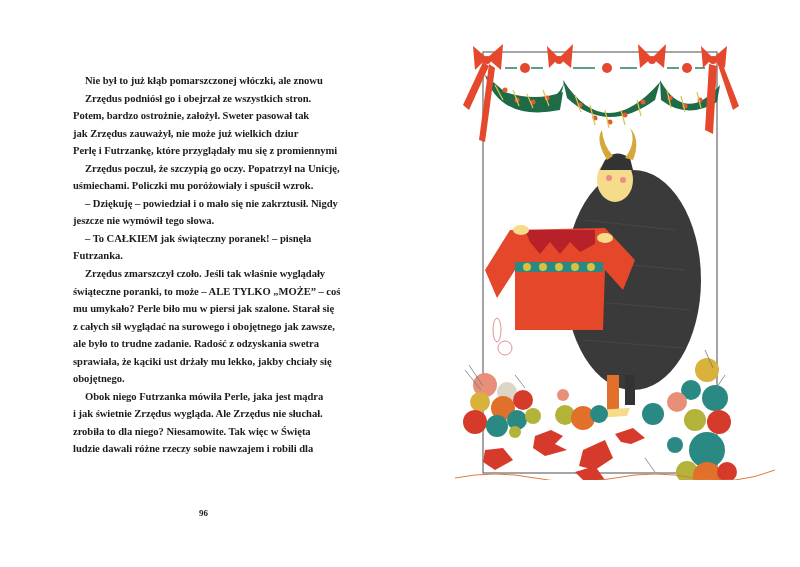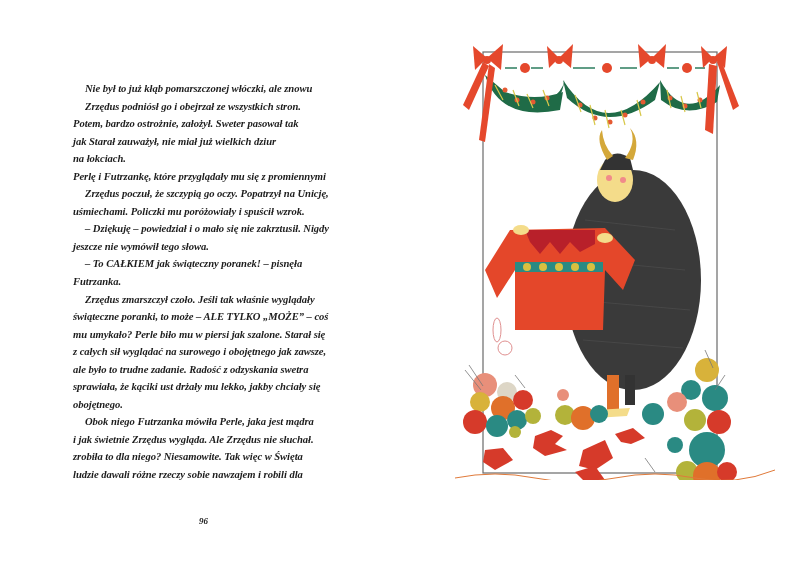--- a/index.html
+++ b/index.html
@@ -1,21 +1,21 @@
 <!DOCTYPE html>
 <html><head>
   <meta charset="utf-8">
   <style>
     html, body { margin: 0; padding: 0; }
     body {
       width: 800px; height: 567px; background: #ffffff; position: relative; overflow: hidden;
       font-family: "DejaVu Serif", "Liberation Serif", serif;
     }
     .spread { position: absolute; inset: 0; }
-    .page-left { position: absolute; left: 0; top: 8px; width: 400px; height: 496px; font-style: italic; }
+    .page-left { position: absolute; left: 0; top: 0; width: 400px; height: 496px; }
     .page-right { position: absolute; left: 400px; top: 0; width: 400px; height: 567px; }
     .text-block {
       position: absolute; left: 73px; top: 72px; width: 300px;
       font-family: "Liberation Serif", "DejaVu Serif", serif;
       font-size: 10.6px; line-height: 17.55px; color: #1c1c1c;
       font-weight: bold; letter-spacing: -0.05px;
     }
     .line { white-space: nowrap; height: 17.55px; }
     .line.indent { padding-left: 12px; }
     .page-number {
@@ -27,22 +27,21 @@
   </style>
 </head>
 <body>
 
 <div class="spread">
   <div class="page-left">
     <div class="text-block" id="text-block">
         <div class="line indent">Nie był to już kłąb pomarszczonej włóczki, ale znowu</div>
         <div class="line indent">Zrzędus podniósł go i obejrzał ze wszystkich stron.</div>
         <div class="line">Potem, bardzo ostrożnie, założył. Sweter pasował tak</div>
-        <div class="line">jak Starał zauważył, nie miał już wielkich dziur</div>
-        <div class="line">na łokciach.</div>
+        <div class="line">jak Zrzędus zauważył, nie może już wielkich dziur</div>
         <div class="line">Perlę i Futrzankę, które przyglądały mu się z promiennymi</div>
         <div class="line indent">Zrzędus poczuł, że szczypią go oczy. Popatrzył na Unicję,</div>
         <div class="line">uśmiechami. Policzki mu poróżowiały i spuścił wzrok.</div>
         <div class="line indent">– Dziękuję – powiedział i o mało się nie zakrztusił. Nigdy</div>
         <div class="line">jeszcze nie wymówił tego słowa.</div>
         <div class="line indent">– To CAŁKIEM jak świąteczny poranek! – pisnęła</div>
         <div class="line">Futrzanka.</div>
         <div class="line indent">Zrzędus zmarszczył czoło. Jeśli tak właśnie wyglądały</div>
         <div class="line">świąteczne poranki, to może – ALE TYLKO „MOŻE” – coś</div>
         <div class="line">mu umykało? Perle biło mu w piersi jak szalone. Starał się</div>

